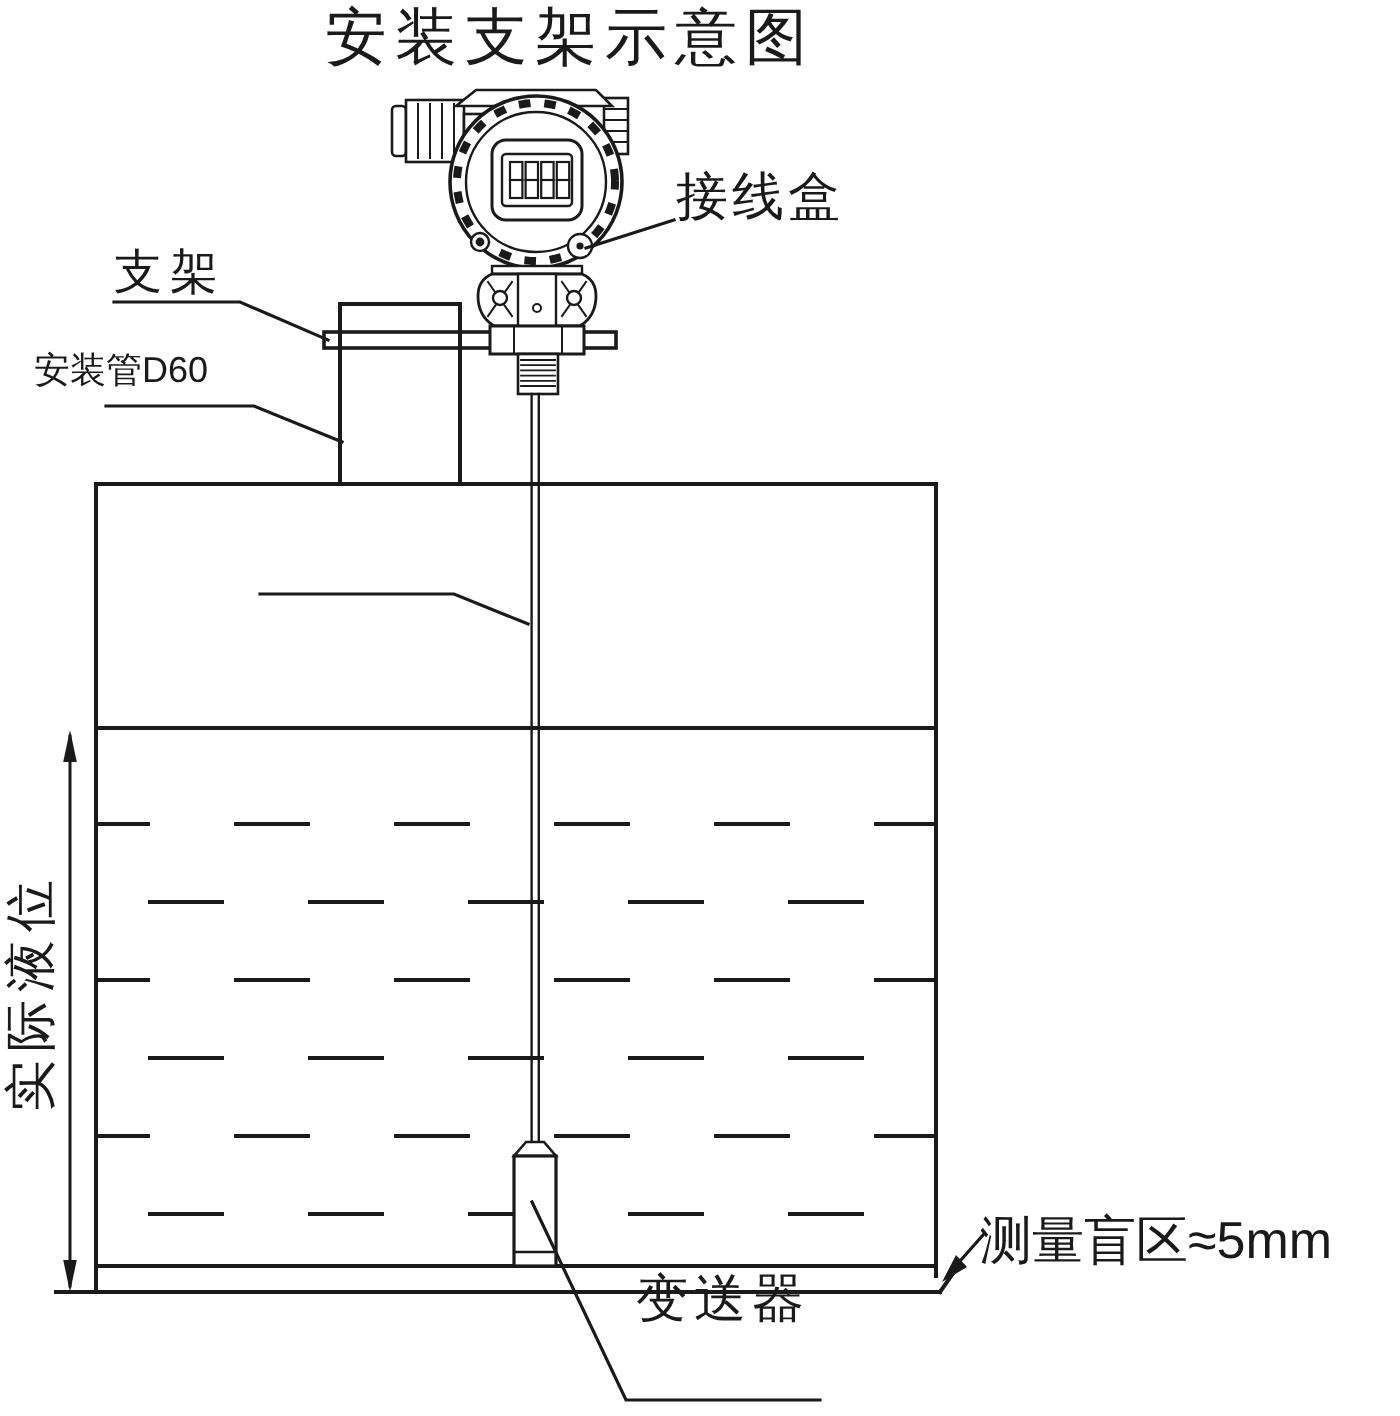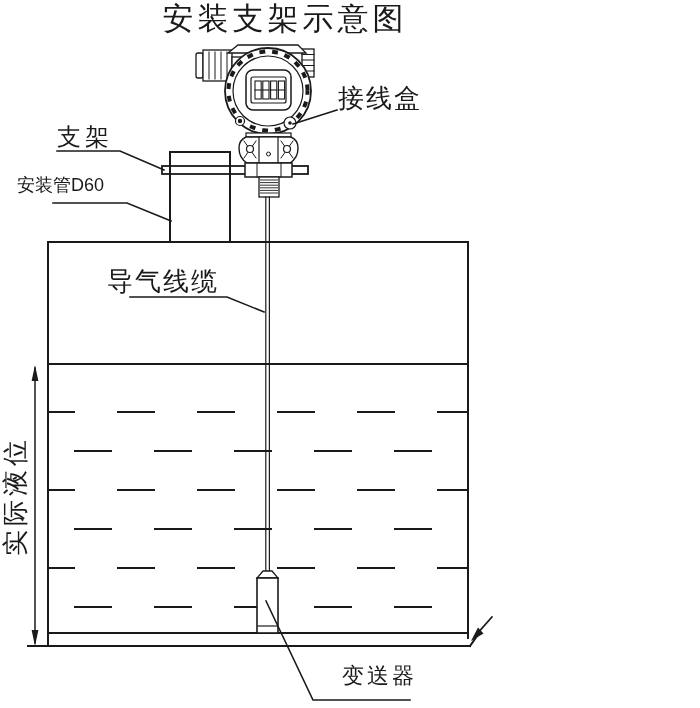--- a/index.html
+++ b/index.html
@@ -9,21 +9,21 @@
   .lbl{position:absolute;color:#1a1a1a;white-space:nowrap;line-height:1.05;
        font-family:"Liberation Sans","DejaVu Sans",sans-serif;}
   .lbl-title{left:150px;top:3px;width:270px;text-align:center;font-size:31px;letter-spacing:4px;}
   .lbl-junction{left:338px;top:85px;font-size:26px;letter-spacing:2px;}
   .lbl-bracket{left:57px;top:124px;font-size:24px;letter-spacing:4px;}
   .lbl-pipe{left:17px;top:176px;font-size:18px;}
   .lbl-aircable{left:107px;top:268px;font-size:26px;letter-spacing:2px;}
   .lbl-level{left:-50px;top:482px;width:132px;height:28px;text-align:center;
              font-size:26px;letter-spacing:4px;transform:rotate(-90deg);}
   .lbl-blind{left:490px;top:607px;font-size:26px;}
-  .lbl-transmitter{left:318px;top:664px;font-size:22px;letter-spacing:3px;margin-left:24px;}
+  .lbl-transmitter{left:318px;top:636px;font-size:26px;letter-spacing:3px;}
 </style>
 </head>
 <body>
 
 <div id="stage">
 
   <svg id="diagram-svg" width="700" height="708" viewBox="0 0 700 708">
     <g stroke="#1a1a1a" fill="none" stroke-linecap="square">
 
       <g>
@@ -155,17 +155,17 @@
         <polygon points="35,365 31.6,381 38.4,381" fill="#1a1a1a" stroke="none"></polygon>
         <polygon points="35,646 31.6,630 38.4,630" fill="#1a1a1a" stroke="none"></polygon>
       </g>
     </g>
   </svg>
 
   <div class="lbl lbl-title">安装支架示意图</div>
   <div class="lbl lbl-junction">接线盒</div>
   <div class="lbl lbl-bracket">支架</div>
   <div class="lbl lbl-pipe">安装管D60</div>
-  <div class="lbl lbl-aircable">导气线缆</div>
   <div class="lbl lbl-level">实际液位</div>
+  <div class="lbl lbl-blind">测量盲区≈5mm</div>
   <div class="lbl lbl-transmitter">变送器</div>
 
 </div>
 
 </body></html>

